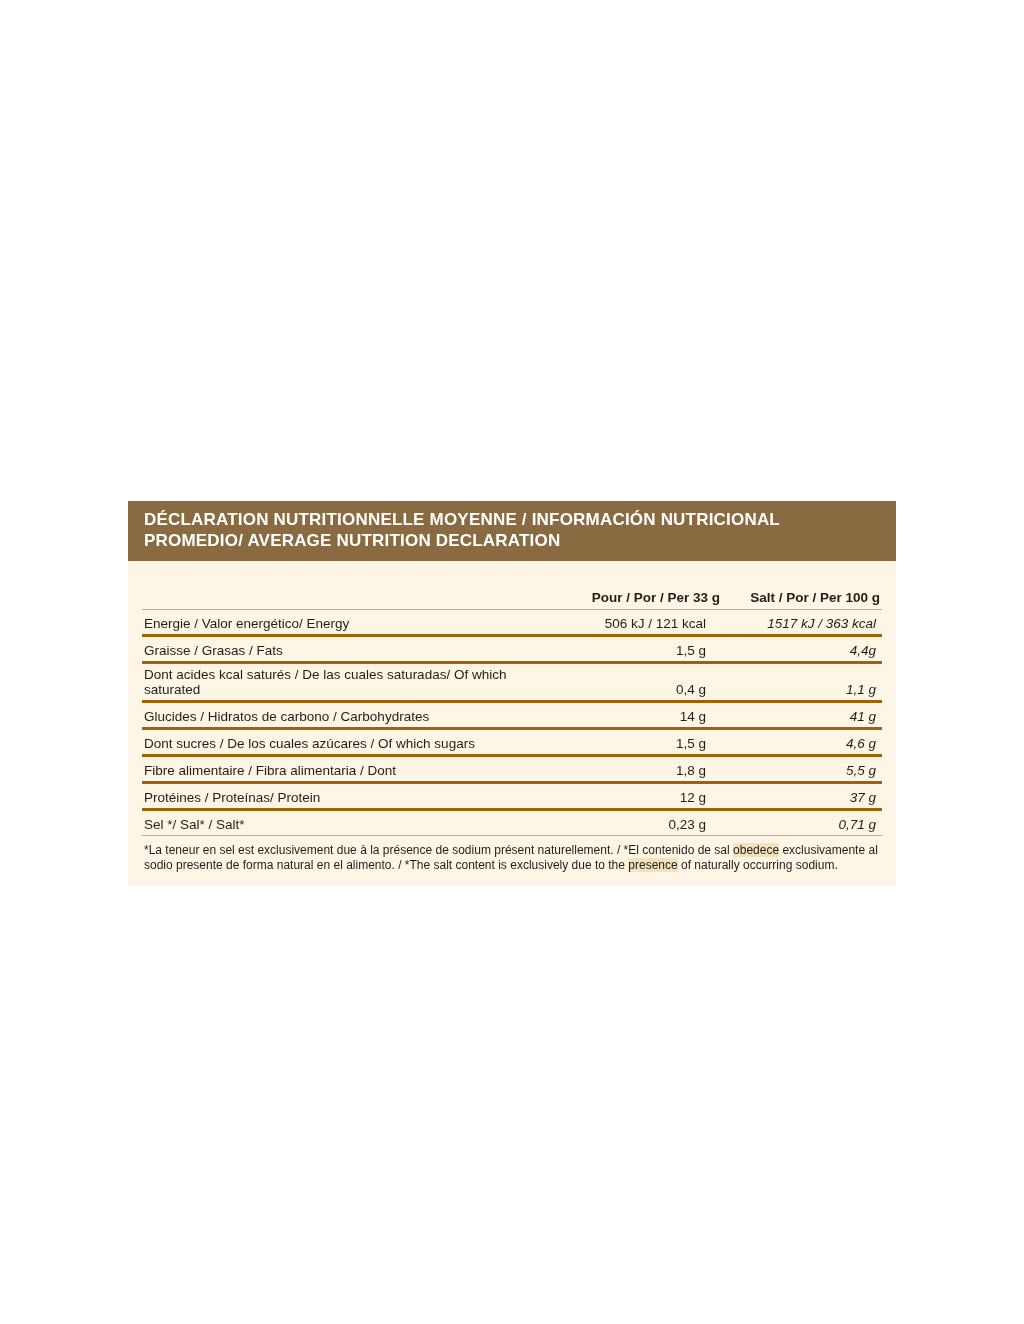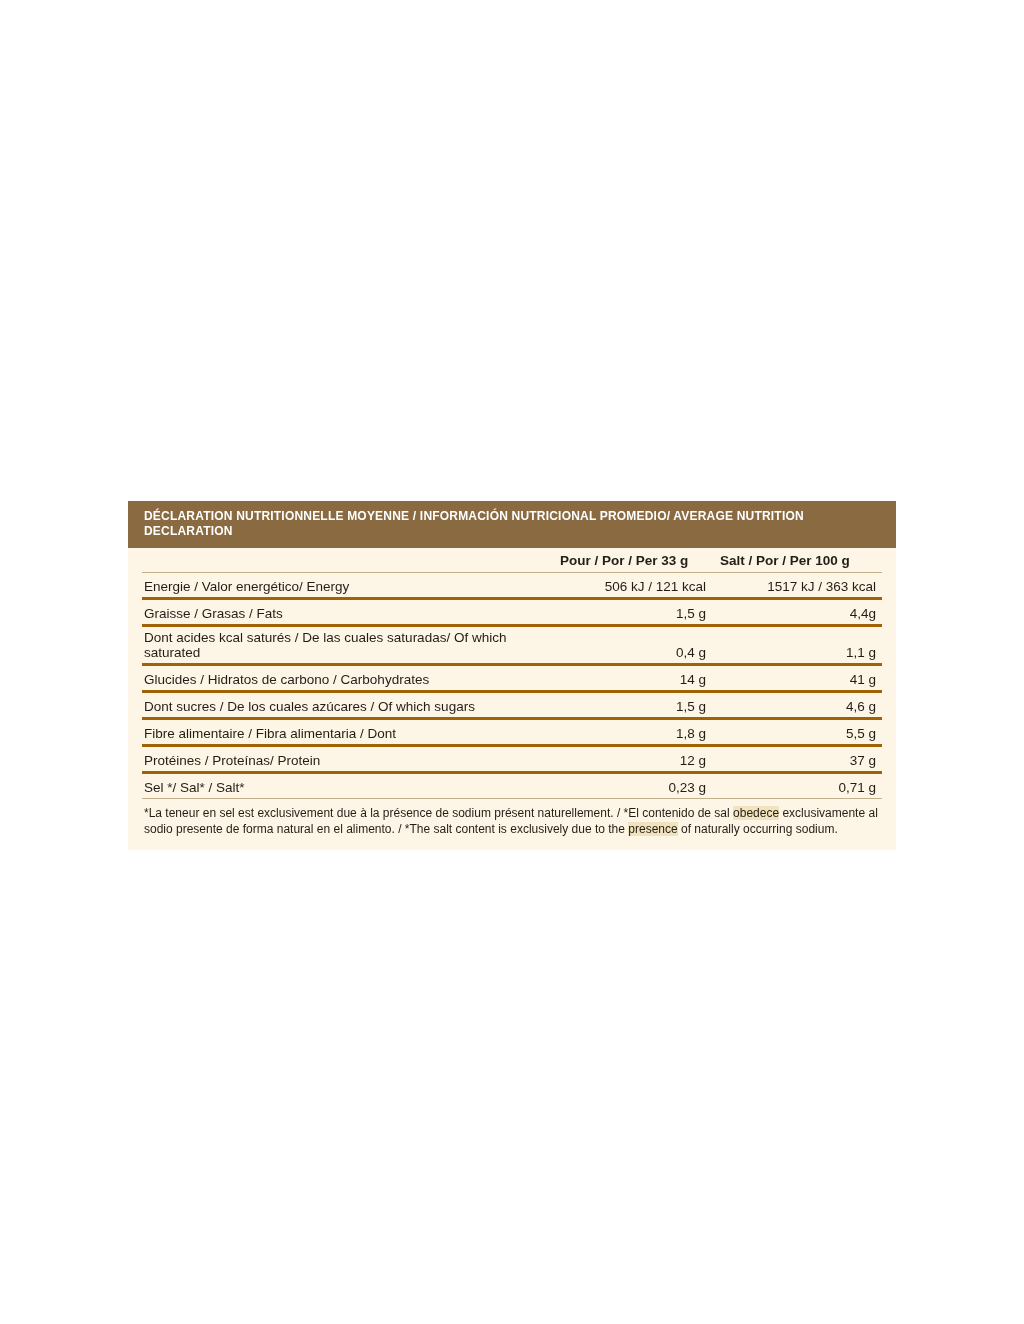--- a/index.html
+++ b/index.html
@@ -25,41 +25,42 @@
     top: 501px;
     width: 768px;
     background: #fdf6e6;
     box-sizing: border-box;
   }
 
   .panel-header {
     background: #8a6a40;
     color: #ffffff;
     padding: 8px 16px 9px 16px;
-    font-size: 12px;
+    font-size: 17px;
     font-weight: bold;
     line-height: 1.25;
     letter-spacing: 0.2px;
   }
 
   .col-head-row {
     display: flex;
     padding: 5px 14px 4px 14px;
     font-size: 13.5px;
     font-weight: bold;
     color: #241d16;
   }
 
   .col-label {
     flex: 0 0 418px;
   }
 
   .col-a, .col-b {
     flex: 0 0 160px;
-    text-align: left;
+    text-align: right;
+    margin-top: 24px;
   }
 
   .table-rows {
     padding: 0 14px 0 14px;
   }
 
   .nut-row {
     display: flex;
     align-items: flex-end;
     border-top: 3px solid #a16207;
@@ -83,20 +84,21 @@
     text-align: right;
     padding-right: 16px;
     box-sizing: border-box;
   }
 
   .nut-val-b {
     flex: 0 0 160px;
     text-align: right;
     padding-right: 6px;
     box-sizing: border-box;
+    font-style: italic;
   }
 
   .divider-bottom {
     border-top: 1px solid #c3ae8c;
     margin: 0 14px;
   }
 
   .footnote {
     padding: 7px 16px 12px 16px;
     font-size: 12px;

